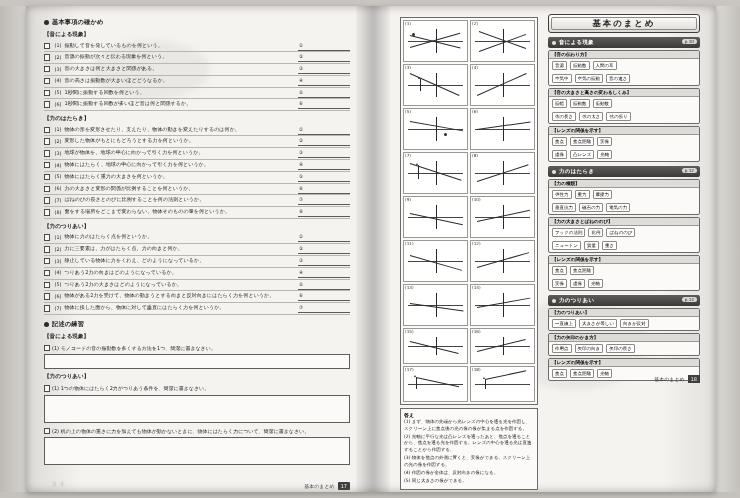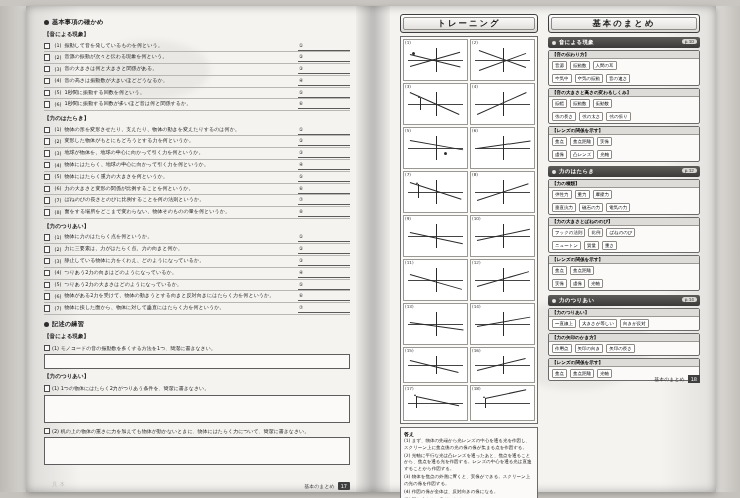--- a/index.html
+++ b/index.html
@@ -325,23 +325,20 @@
     <span></span>
     <span style="display:flex;align-items:center;gap:3px;">
       <span>基本のまとめ</span>
       <span class="pagebox">17</span>
     </span>
   </div>
 
   <div class="rp">
 
     <div class="col-a">
-      <div class="banner">
-        <span>トレーニング</span>
-      </div>
 
       <div class="train-body">
         <div class="fig-grid">
 
           <div class="fig">
               <span class="idx">(1)</span>
               <span class="hatch"></span>
               <span class="axis-h"></span>
               <span class="lens"></span>
               <span class="ray" style="left:6px;top:14px;width:52px;transform:rotate(14deg);"></span>

